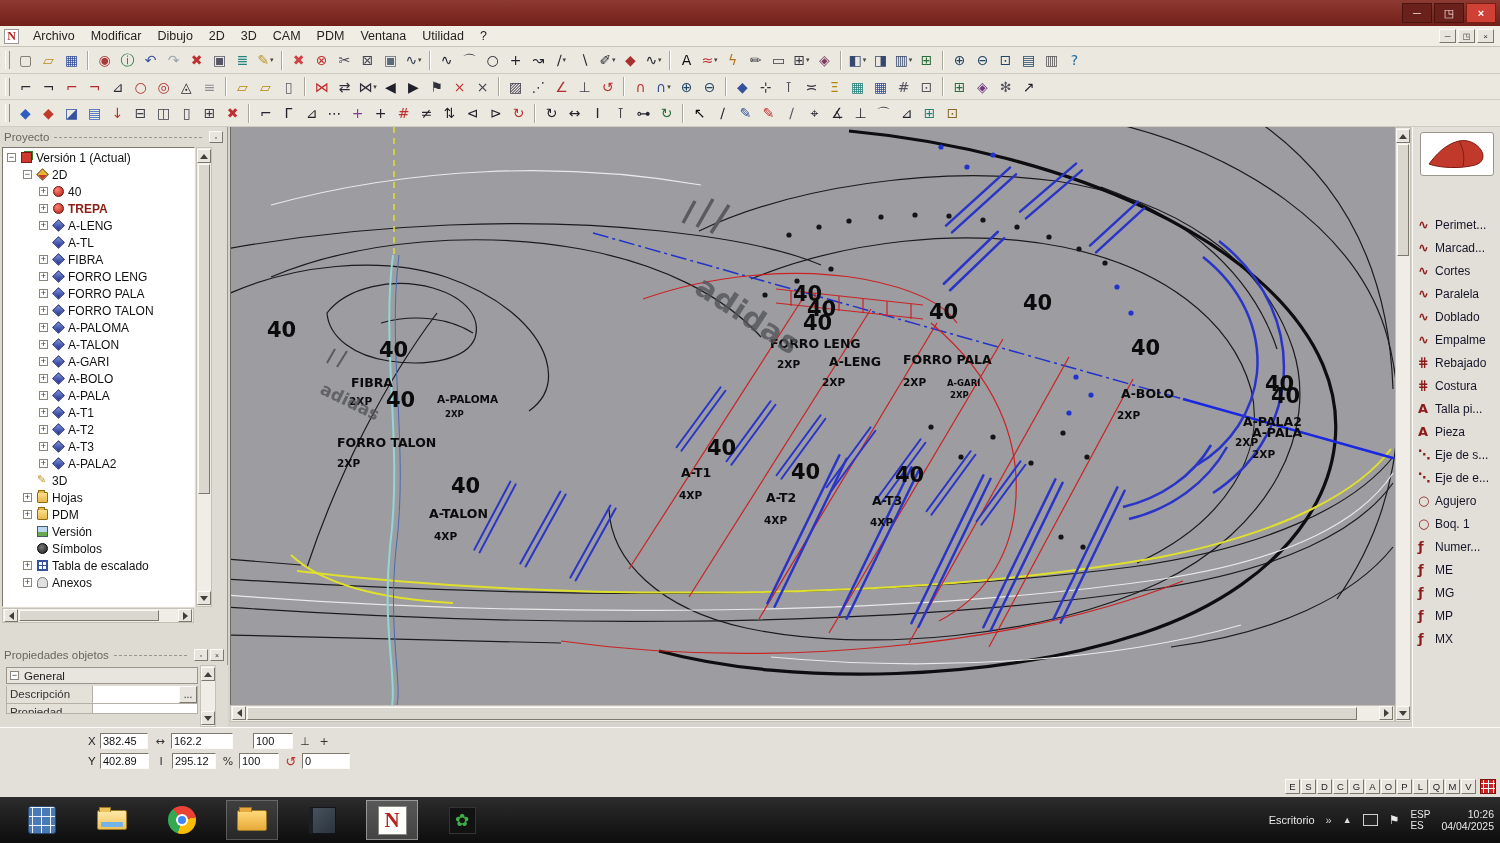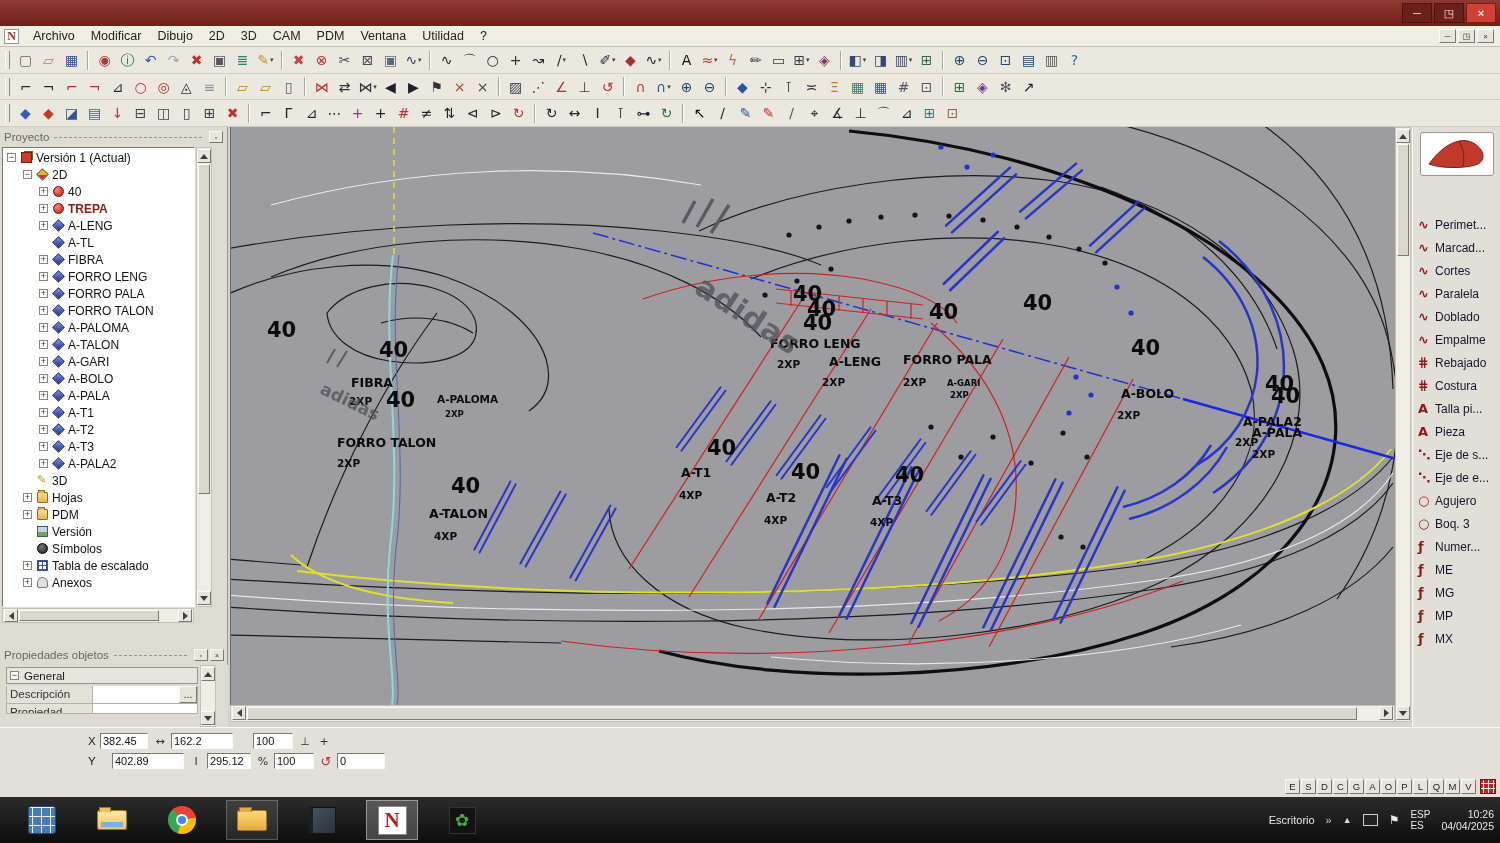--- a/index.html
+++ b/index.html
@@ -1048,21 +1048,21 @@
       <div class="tool">
         <span class="tic">⋱</span>
         <span class="tlab">Eje de e...</span>
       </div>
       <div class="tool">
         <span class="tic">○</span>
         <span class="tlab">Agujero</span>
       </div>
       <div class="tool">
         <span class="tic">○</span>
-        <span class="tlab">Boq. 3</span>
+        <span class="tlab">Boq. 1</span>
       </div>
       <div class="tool">
         <span class="tic">ƒ</span>
         <span class="tlab">Numer...</span>
       </div>
       <div class="tool">
         <span class="tic">ƒ</span>
         <span class="tlab">ME</span>
       </div>
       <div class="tool">
@@ -1086,21 +1086,21 @@
     <input class="sb-f" style="width: 48px;" value="382.45">
     <span class="sb-ic">↔</span>
     <input class="sb-f" style="width: 62px;" value="162.2">
     <span style="width:16px"></span>
     <input class="sb-f" style="width: 40px;" value="100">
     <span class="sb-ic">⊥</span>
     <span class="sb-ic">+</span>
   </div>
   <div class="sb-row" style="top:24px">
     <span class="sb-lab">Y</span>
-    <input class="sb-f" style="width: 72px; margin-left: 12px;" value="402.89">
+    <input class="sb-f" style="width: 49px;" value="402.89">
     <span class="sb-ic">Ι</span>
     <input class="sb-f" style="width: 44px;" value="295.12">
     <span class="sb-ic">%</span>
     <input class="sb-f" style="width: 40px;" value="100">
     <span class="sb-ic red">↺</span>
     <input class="sb-f" style="width: 48px;" value="0">
   </div>
 </div>
 
 <div id="gaprow">

